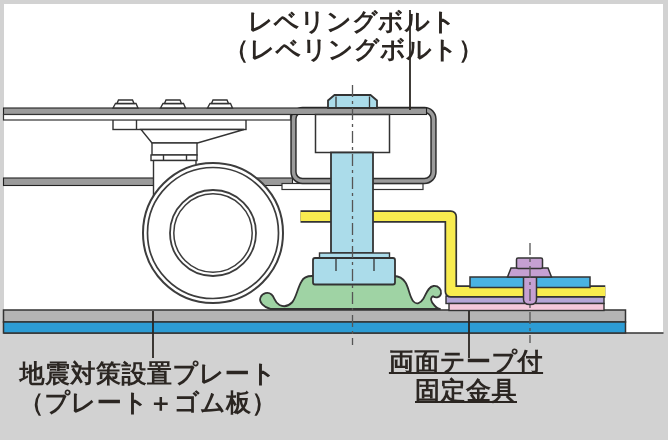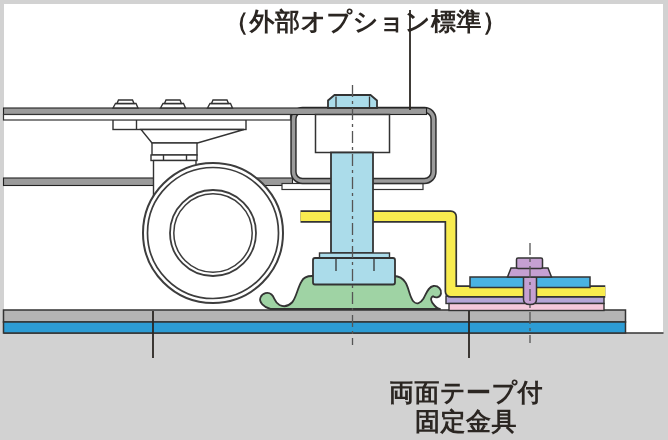--- a/index.html
+++ b/index.html
@@ -127,22 +127,27 @@
       <line x1="369.5" y1="96.5" x2="369.5" y2="107.5" stroke-width="1.3"></line>
     </g>
 
     <line x1="352.5" y1="85" x2="352.5" y2="345" stroke="#555555" stroke-width="1.3" stroke-dasharray="12 4 3 4"></line>
     <line x1="530" y1="243" x2="530" y2="343" stroke="#555555" stroke-width="1.3" stroke-dasharray="12 4 3 4"></line>
 
     <line x1="410" y1="10" x2="410" y2="110" stroke="#2b2622" stroke-width="1.8"></line>
   </svg>
 
   <div class="lbl" style="left:224px; top:8px; width:256px;">
-    <div>（外部オプション標準）</div>
+    <div>レベリングボルト</div>
+    <div>（レベリングボルト）</div>
   </div>
 
 
+  <div class="lbl" style="left:8px; top:359px; width:280px; line-height:29px;">
+    <div>地震対策設置プレート</div>
+    <div>（プレート＋ゴム板）</div>
+  </div>
 
-  <div class="lbl" style="left:366px; top:378px; width:200px; line-height:29px;">
+  <div class="lbl" style="left:366px; top:347px; width:200px; line-height:29px;text-decoration:underline;">
     <div>両面テープ付</div>
     <div>固定金具</div>
   </div>
 </div>
 
 </body></html>

